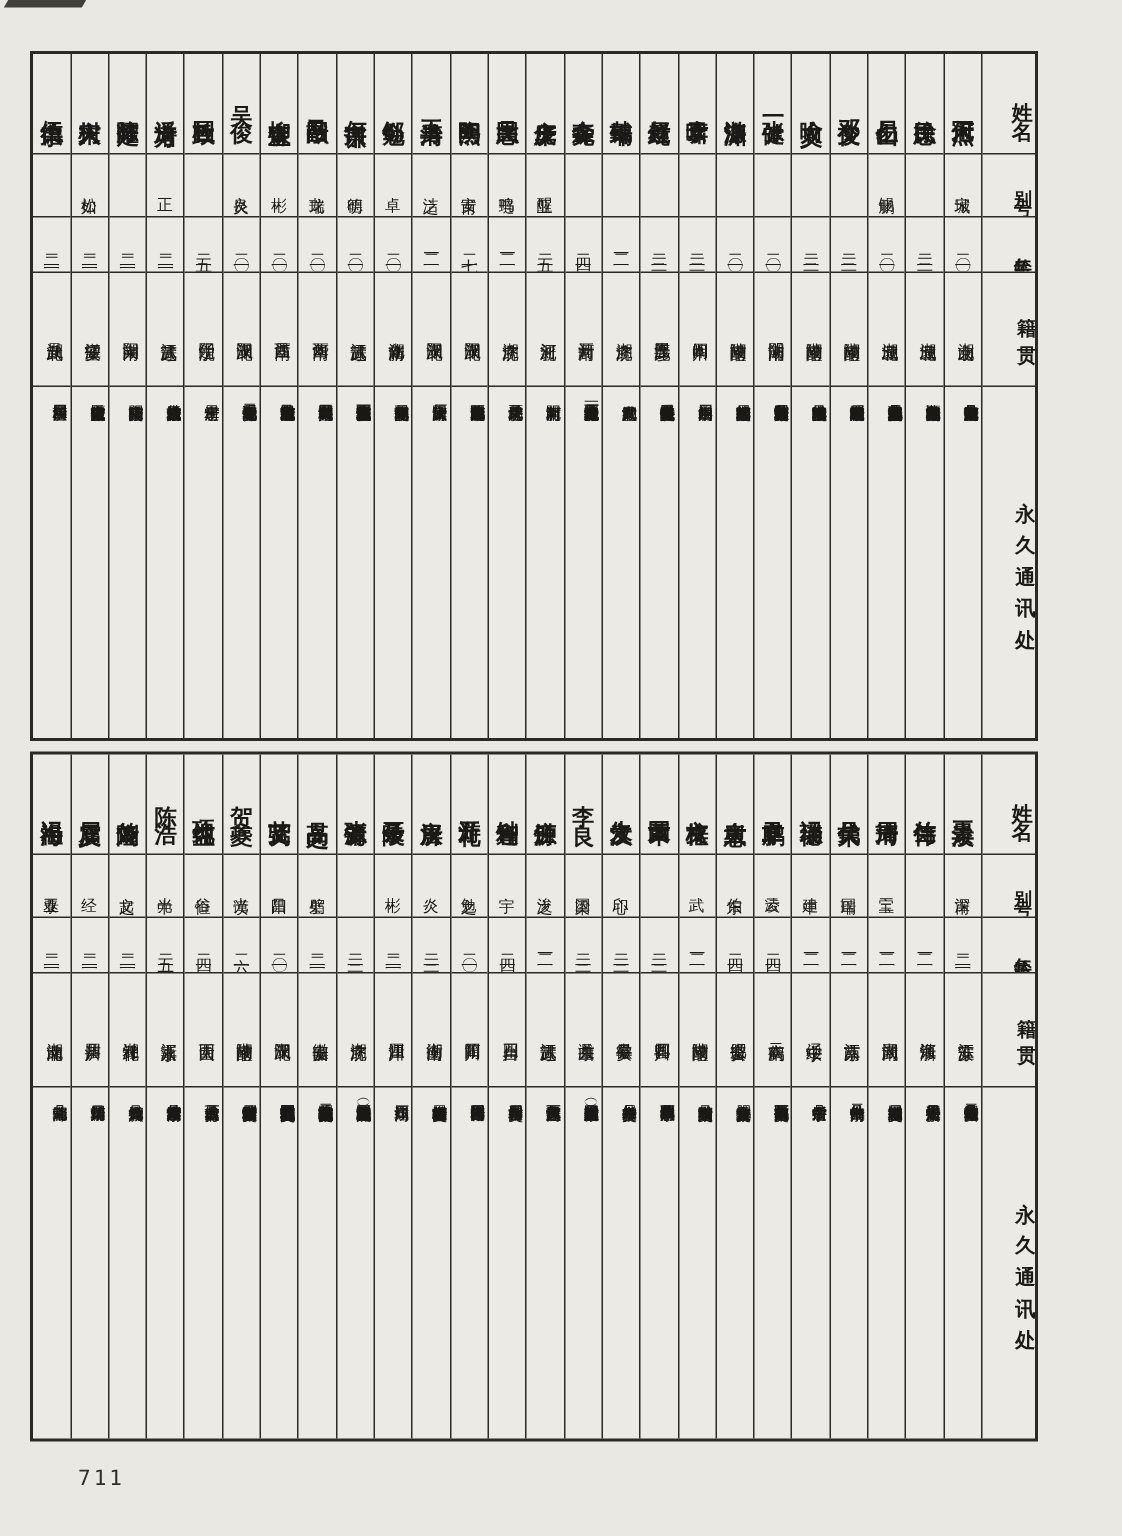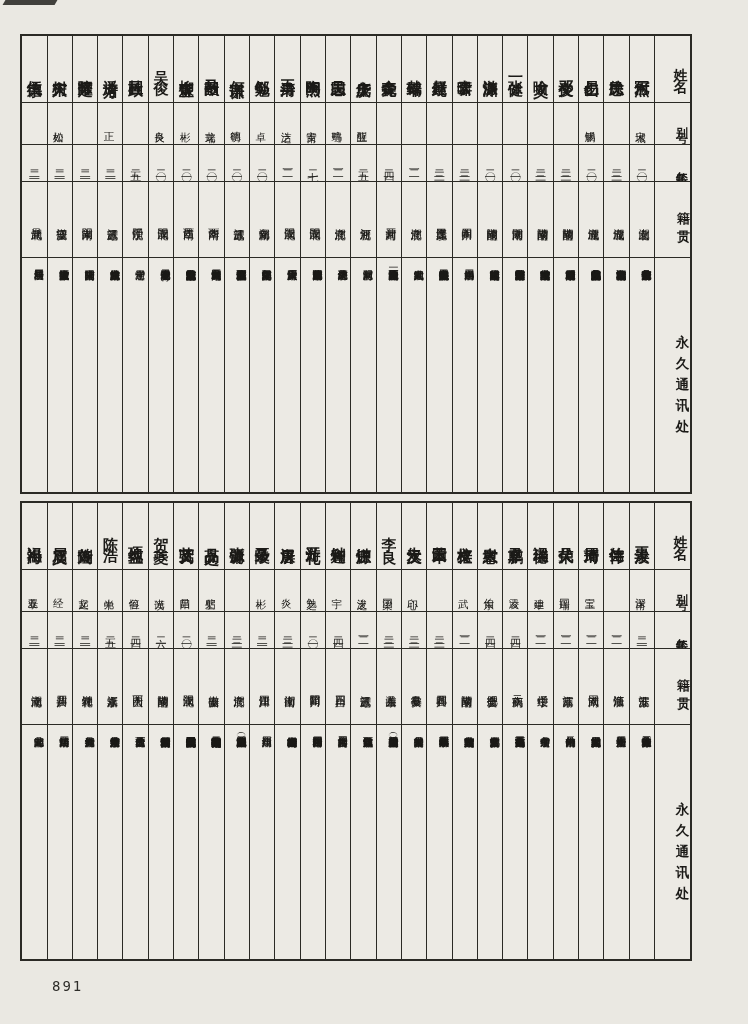--- a/index.html
+++ b/index.html
@@ -454,13 +454,13 @@
     <div class="cell name">冯祖海</div>
     <div class="cell alias">亚泰</div>
     <div class="cell age">二二</div>
     <div class="cell native">湖北南漳</div>
     <div class="cell address">湖北南漳县邮转</div>
   </div>
     </div>
 
 </div>
 
-<div class="page-number">891</div>
+<div class="page-number">711</div>
 
 </body></html>

